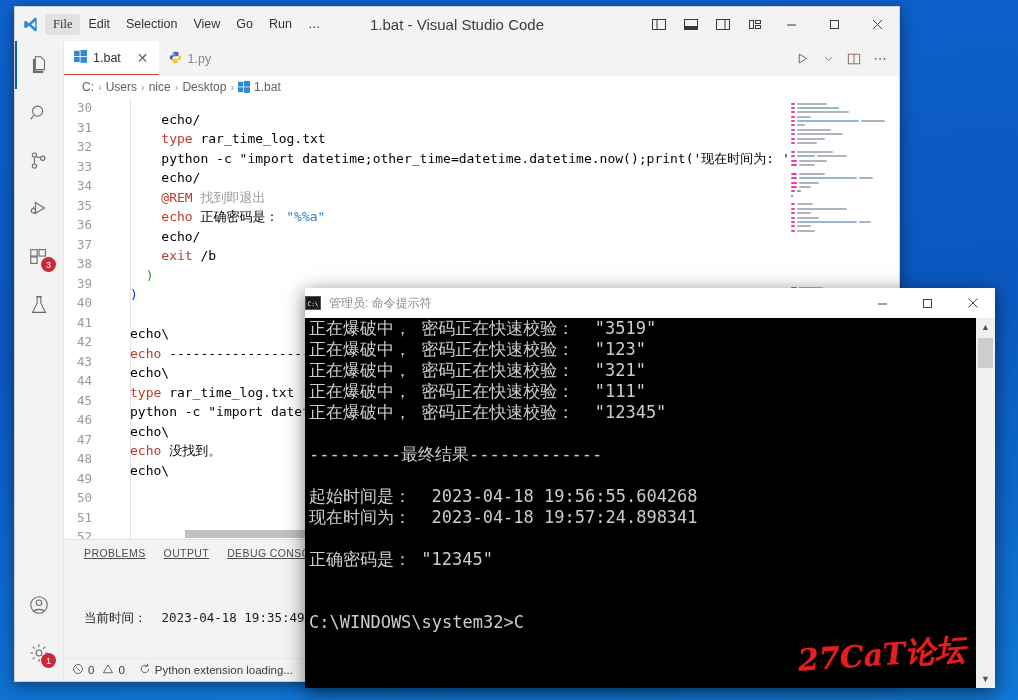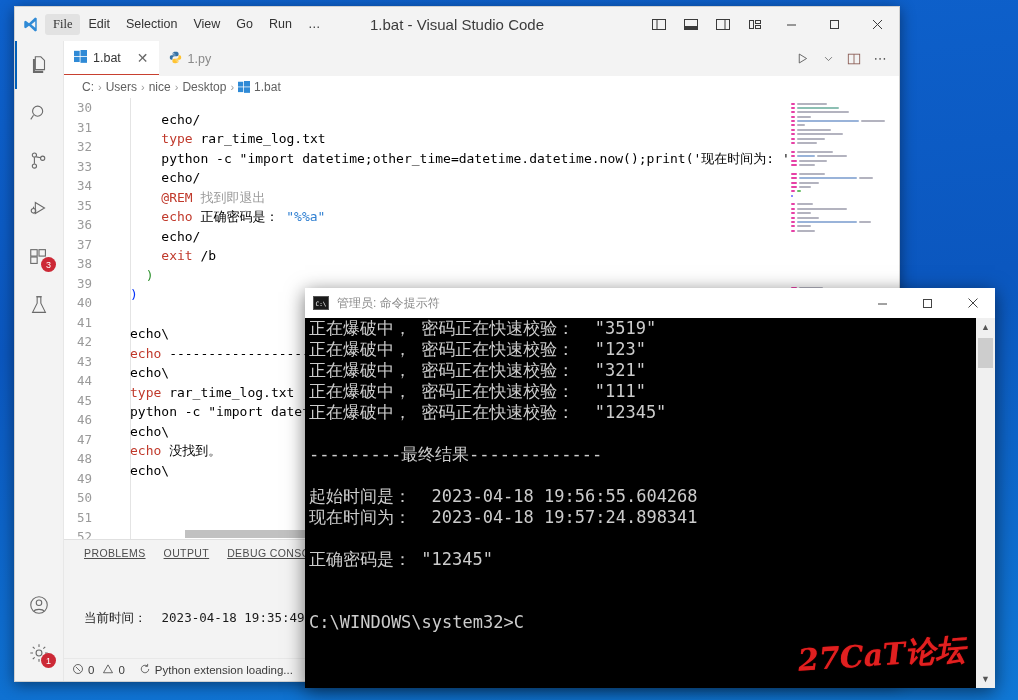--- a/index.html
+++ b/index.html
@@ -131,21 +131,20 @@
   }
   .sbitem{display:flex;align-items:center;gap:4px;}
   
   #cmd{
     position:absolute;left:305px;top:288px;width:690px;height:400px;
     background:#000;box-shadow:0 4px 18px rgba(0,0,0,.55);
     display:flex;flex-direction:column;
   }
   .cmdtitle{
     height:30px;min-height:30px;background:#fff;display:flex;align-items:center;
-    padding-left:8px;
   }
   .cmdicon{
     width:16px;height:14px;background:#1a1a1a;border:1px solid #555;
     display:flex;align-items:center;justify-content:center;
     color:#fff;font-size:6px;font-family:"DejaVu Sans Mono",monospace;margin-right:8px;
     box-sizing:border-box;
   }
   .cmdtitletext{font-size:12px;color:#8a8a8a;font-family:"Liberation Sans",sans-serif;}
   .cmdwctrl{margin-left:auto;display:flex;}
   .cmdwc{width:45px;height:30px;display:flex;align-items:center;justify-content:center;color:#444;}

